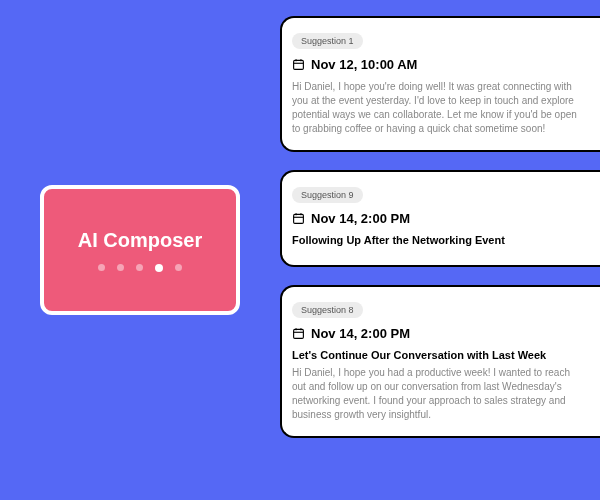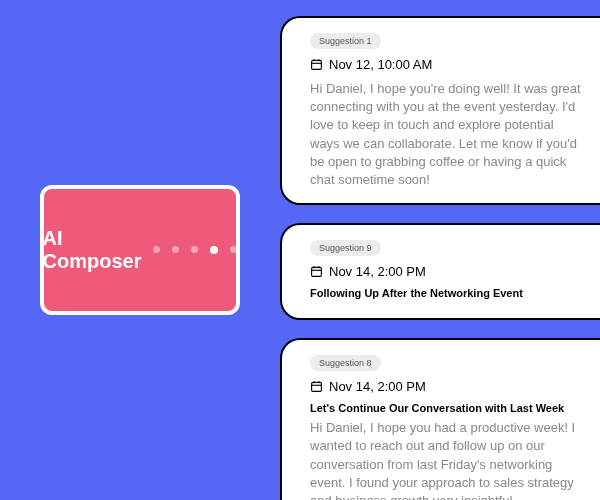--- a/index.html
+++ b/index.html
@@ -18,23 +18,25 @@
       justify-content: center;
       flex-shrink: 0;
     }
     .composer-card {
       width: 200px;
       height: 130px;
       background: #ee5a7a;
       border: 4px solid #fff;
       border-radius: 12px;
       display: flex;
+      flex-direction: column;
       align-items: center;
       justify-content: center;
       gap: 12px;
+      text-align: right;
     }
     .composer-title {
       color: #fff;
       font-size: 20px;
       font-weight: 700;
     }
     .dots {
       display: flex;
       gap: 12px;
     }
@@ -53,25 +55,25 @@
       flex: 1;
       display: flex;
       flex-direction: column;
       gap: 18px;
       padding-top: 16px;
       padding-right: 0;
     }
     .suggestion-card {
       background: #fff;
       border: 2px solid #000;
-      border-radius: 20px;
+      border-radius: 14px;
       border-top-right-radius: 0;
       border-bottom-right-radius: 0;
       border-right: none;
-      padding: 12px 14px 14px 28px;
+      padding: 12px 14px 14px 10px;
     }
     .badge {
       display: inline-block;
       background: #ececec;
       border-radius: 10px;
       padding: 3px 9px;
       font-size: 9px;
       color: #555;
       margin-bottom: 8px;
     }
@@ -82,31 +84,31 @@
       margin-bottom: 8px;
     }
     .cal-icon {
       width: 13px;
       height: 13px;
       flex-shrink: 0;
     }
     .cal-icon svg { display: block; }
     .datetime {
       font-size: 13px;
-      font-weight: 400;
+      font-weight: 700;
       color: #000;
     }
     .subject {
       font-size: 11px;
       font-weight: 700;
       color: #000;
       margin-bottom: 5px;
     }
     .body-text {
-      font-size: 13px;
+      font-size: 10px;
       line-height: 1.4;
       color: #888;
     }
   </style>
 </head>
 <body>
 
 <div class="left-panel">
   <div class="composer-card">
     <div class="composer-title">AI Composer</div>
@@ -161,16 +163,16 @@
         <svg viewBox="0 0 16 16" width="13" height="13" fill="none" stroke="#000" stroke-width="1.4">
           <rect x="2" y="3" width="12" height="11" rx="1.5"></rect>
           <line x1="2" y1="6.5" x2="14" y2="6.5"></line>
           <line x1="5" y1="1.5" x2="5" y2="4"></line>
           <line x1="11" y1="1.5" x2="11" y2="4"></line>
         </svg>
       </span>
       <span class="datetime">Nov 14, 2:00 PM</span>
     </div>
     <div class="subject">Let's Continue Our Conversation with Last Week</div>
-    <div class="body-text">Hi Daniel,  I hope you had a productive week! I wanted to reach out and follow up on our conversation from last Friday's networking event. I found your approach to sales strategy and business growth very insightful.</div>
+    <div class="body-text">Hi Daniel,  I hope you had a productive week! I wanted to reach out and follow up on our conversation from last Wednesday's networking event. I found your approach to sales strategy and business growth very insightful.</div>
   </div>
 
 </div>
 
 </body></html>

